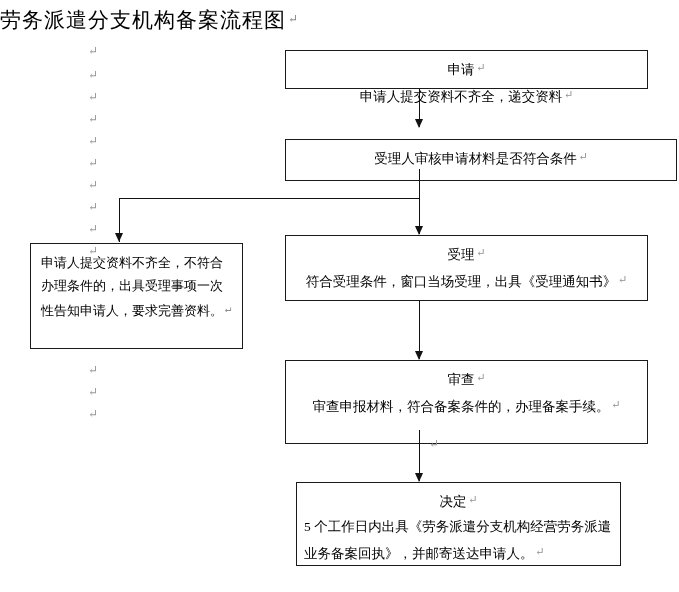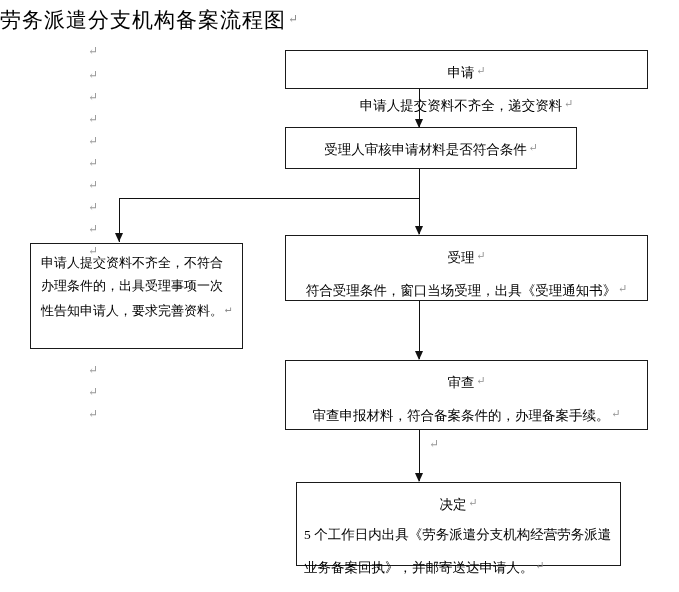--- a/index.html
+++ b/index.html
@@ -42,21 +42,21 @@
     margin-left: 2px;
   }
 
   
   .box {
     position: absolute;
     box-sizing: border-box;
     border: 1px solid #1a1a1a;
     background: #ffffff;
     font-size: 13.5px;
-    line-height: 30px;
+    line-height: 25px;
     padding: 4px 7px 12px 7px;
   }
   .box .hdr {
     display: block;
     text-align: center;
     white-space: nowrap;
   }
   .box .body {
     display: block;
     text-align: center;
@@ -68,24 +68,24 @@
     white-space: normal;
   }
   .pil {
     font-size: 11px;
     color: #8f8f8f;
     vertical-align: 3px;
     padding-left: 2px;
   }
 
   #box-apply      { left: 285px; top: 50px;  width: 363px; height: 39px;  }
-  #box-review     { left: 285px; top: 127px; width: 292px; height: 42px;  }
+  #box-review     { left: 285px; top: 139px; width: 392px; height: 42px;  }
   #box-reject     { left: 30px;  top: 243px; width: 213px; height: 106px; }
   #box-accept     { left: 285px; top: 235px; width: 363px; height: 66px;  }
-  #box-examine    { left: 285px; top: 360px; width: 363px; height: 70px;  }
+  #box-examine    { left: 285px; top: 360px; width: 363px; height: 84px;  }
   #box-decide     { left: 280px; top: 482px; width: 325px; height: 84px; margin-left: 16px;  }
 
   #box-reject { font-size: 13px; line-height: 23px; padding: 8px 10px; font-family: Liberation Mono, monospace; }
   #box-decide .body-left { text-align: left; }
 
   
   .vline {
     position: absolute;
     width: 1px;
     background: #111111;

